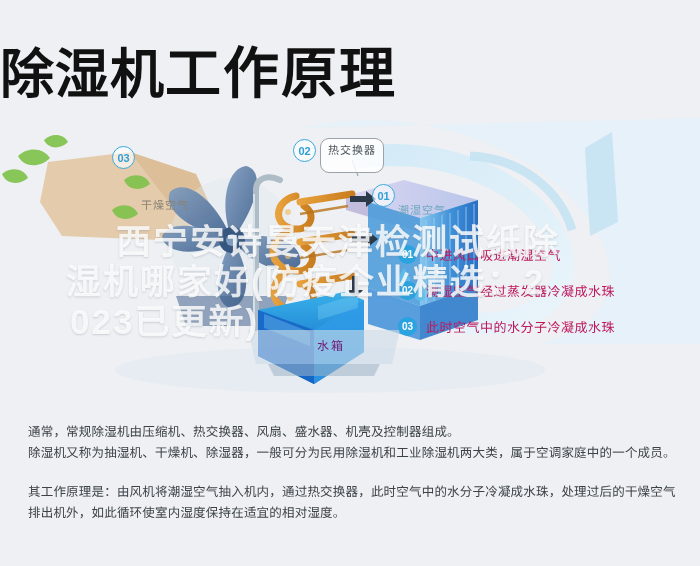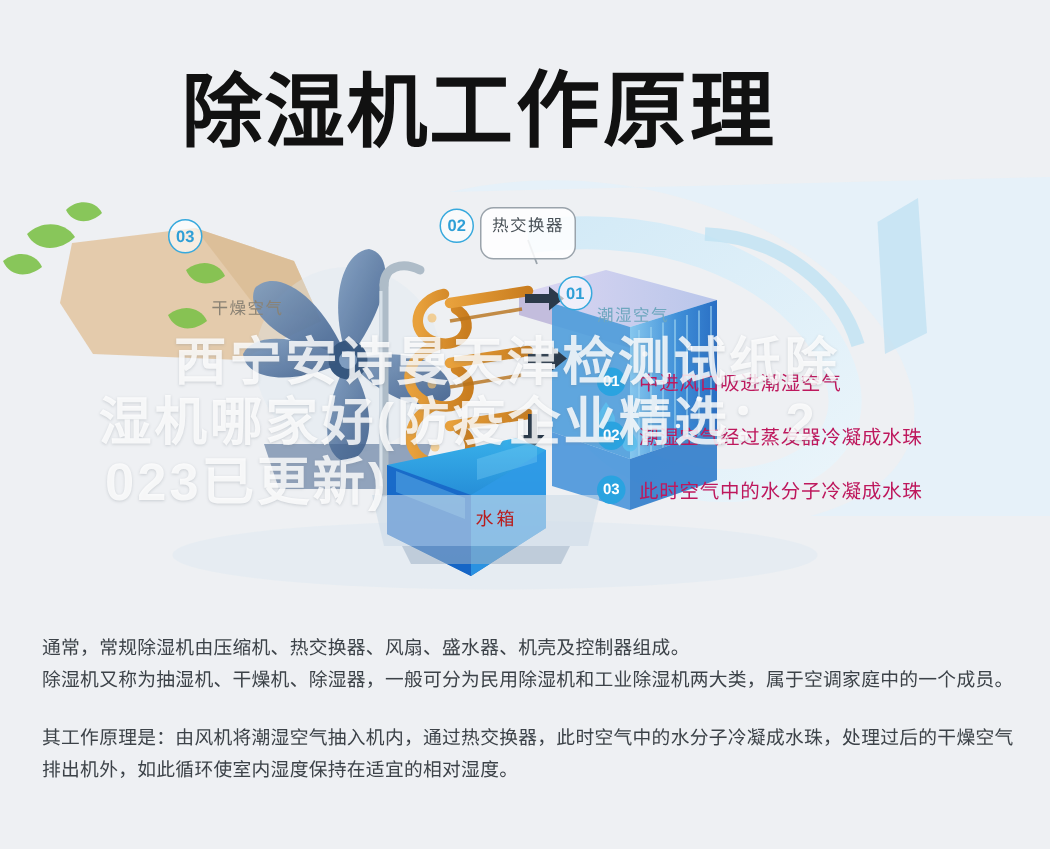--- a/index.html
+++ b/index.html
@@ -5,21 +5,21 @@
   html,body{margin:0;padding:0;}
   body{
     width:700px;height:566px;
     background:#eef0f3;
     font-family:"Liberation Sans","DejaVu Sans",sans-serif;
     overflow:hidden;position:relative;
   }
   .page{position:relative;width:700px;height:566px;background:#eef0f3;overflow:hidden;}
 
   
-  .title-wrap{position:absolute;top:28px;left:0;width:639px;text-align:center;z-index:6;}
+  .title-wrap{position:absolute;top:28px;left:0;width:639px;z-index:6;}
   .title-a{font-family:"Liberation Sans","DejaVu Sans",sans-serif;font-size:54px;font-weight:bold;color:#111;letter-spacing:1px;}
   .title-b{font-family:"Liberation Serif","DejaVu Serif",serif;font-size:56px;font-weight:bold;color:#111;letter-spacing:2px;}
 
   
   .stage{position:absolute;left:0;top:118px;width:700px;height:290px;z-index:2;}
   .stage svg{position:absolute;left:0;top:0;}
 
   
   .mk{position:absolute;width:21px;height:21px;border-radius:50%;
       border:1.6px solid #37a9dd;color:#2f9fd6;background:rgba(255,255,255,.65);
@@ -32,21 +32,21 @@
   .bubble{position:absolute;left:320px;top:20px;z-index:5;
      border:1.3px solid #9aa3ab;border-radius:9px;background:rgba(255,255,255,.85);
      padding:2px 7px 15px;font-size:11px;color:#4a5258;letter-spacing:1px;white-space:nowrap;}
   .bubble:after{content:"";position:absolute;left:22px;bottom:-13px;width:0;height:0;
      border-left:5px solid transparent;border-right:5px solid transparent;border-top:13px solid rgba(255,255,255,0);}
 
   .lbl{position:absolute;z-index:5;font-size:11px;letter-spacing:1px;white-space:nowrap;
        font-family:"Liberation Sans",sans-serif;}
   .lbl-dry{left:141px;top:78px;color:#8a8274;}
   .lbl-humid{left:398px;top:83px;color:#6fa7bf;}
-  .lbl-tank{left:317px;top:218px;color:#b91c1c;font-size:12px;letter-spacing:2px;}
+  .lbl-tank{left:317px;top:218px;color:#701a75;font-size:12px;letter-spacing:2px;}
 
   
   .steps{position:absolute;left:398px;top:245px;z-index:6;}
   .step{display:flex;align-items:center;margin-bottom:17px;}
   .step-no{width:19px;height:19px;border-radius:50%;background:#2aa3e0;color:#fff;
     font-size:10px;font-weight:bold;display:flex;align-items:center;justify-content:center;
     flex:0 0 auto;margin-right:9px;font-family:"Liberation Sans",sans-serif;}
   .step-tx{font-size:13px;color:#be185d;letter-spacing:.5px;white-space:nowrap;
     font-family:Liberation Sans, sans-serif;}
 

